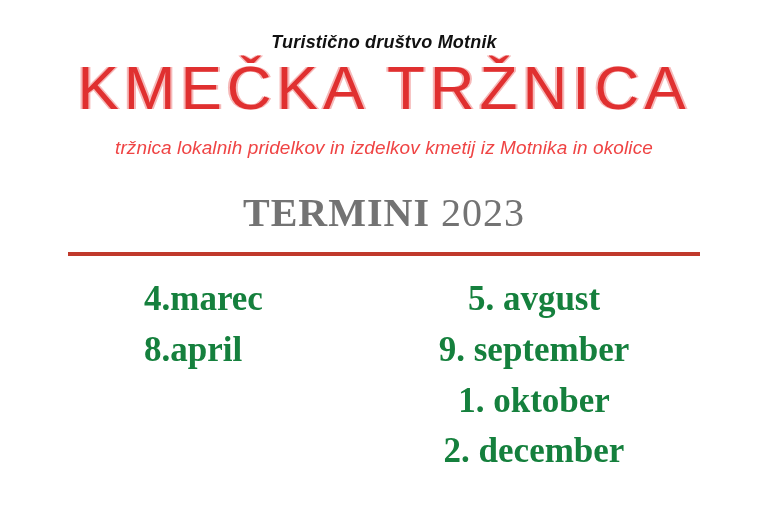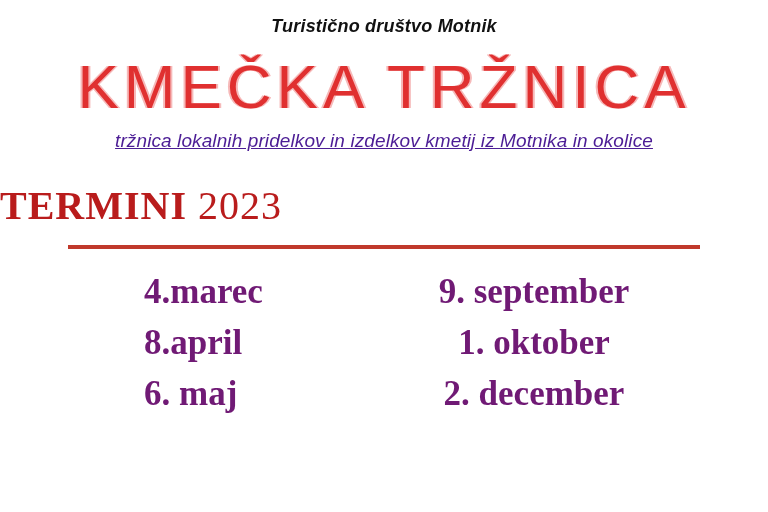--- a/index.html
+++ b/index.html
@@ -20,53 +20,52 @@
     background: #ffffff;
     box-sizing: border-box;
   }
   .org-line {
     text-align: center;
     font-family: "Liberation Sans", sans-serif;
     font-style: italic;
     font-weight: bold;
     font-size: 18px;
     color: #111111;
-    padding-top: 16px;
+    padding-top: 32px;
     letter-spacing: 0.2px;
   }
   .title {
     text-align: center;
     font-family: "Liberation Sans", sans-serif;
     font-weight: normal;
     font-size: 62px;
     line-height: 1.0;
     color: #e03030;
     letter-spacing: 5px;
-    margin-top: 19px;
+    margin-top: 4px;
     white-space: nowrap;
     text-shadow:
       -2px 0 0 #f6b9b9,
       2px 0 0 #f6b9b9;
   }
   .subtitle {
     text-align: center;
     font-family: "Liberation Sans", sans-serif;
     font-style: italic;
     font-size: 19px;
-    color: #4c1d95;
-    margin-top: 12px;
+    color: #ef4444;
+    margin-top: 18px;
     letter-spacing: 0.1px;
-    text-decoration: underline;
   }
   .section-title {
-    text-align: left;
+    text-align: center;
     font-family: "Liberation Serif", serif;
     font-size: 40px;
     font-weight: bold;
-    color: #b91c1c;
+    color: #737373;
     margin-top: 30px;
     letter-spacing: 1px;
   }
   .section-title .year {
     font-weight: normal;
   }
   .divider {
     width: 632px;
     height: 4px;
     background: #c0392b;
@@ -85,21 +84,21 @@
     text-align: left;
     padding-left: 60px;
   }
   .col-right {
     text-align: center;
   }
   .date-item {
     font-family: "Liberation Serif", serif;
     font-weight: bold;
     font-size: 35px;
-    color: #701a75;
+    color: #15803d;
     line-height: 1.45;
     white-space: nowrap;
   }
 </style>
 </head>
 <body>
 
 <div class="poster">
 
   <div class="org-line">Turistično društvo Motnik</div>
@@ -112,22 +111,22 @@
     <span>TERMINI</span>
     <span class="year">2023</span>
   </div>
 
   <div class="divider"></div>
 
   <div class="dates">
     <div class="col col-left">
       <div class="date-item">4.marec</div>
       <div class="date-item">8.april</div>
-      <div class="date-item">6. maj</div>
     </div>
     <div class="col col-right">
+      <div class="date-item">5. avgust</div>
       <div class="date-item">9. september</div>
       <div class="date-item">1. oktober</div>
       <div class="date-item">2. december</div>
     </div>
   </div>
 
 </div>
 
 </body></html>

